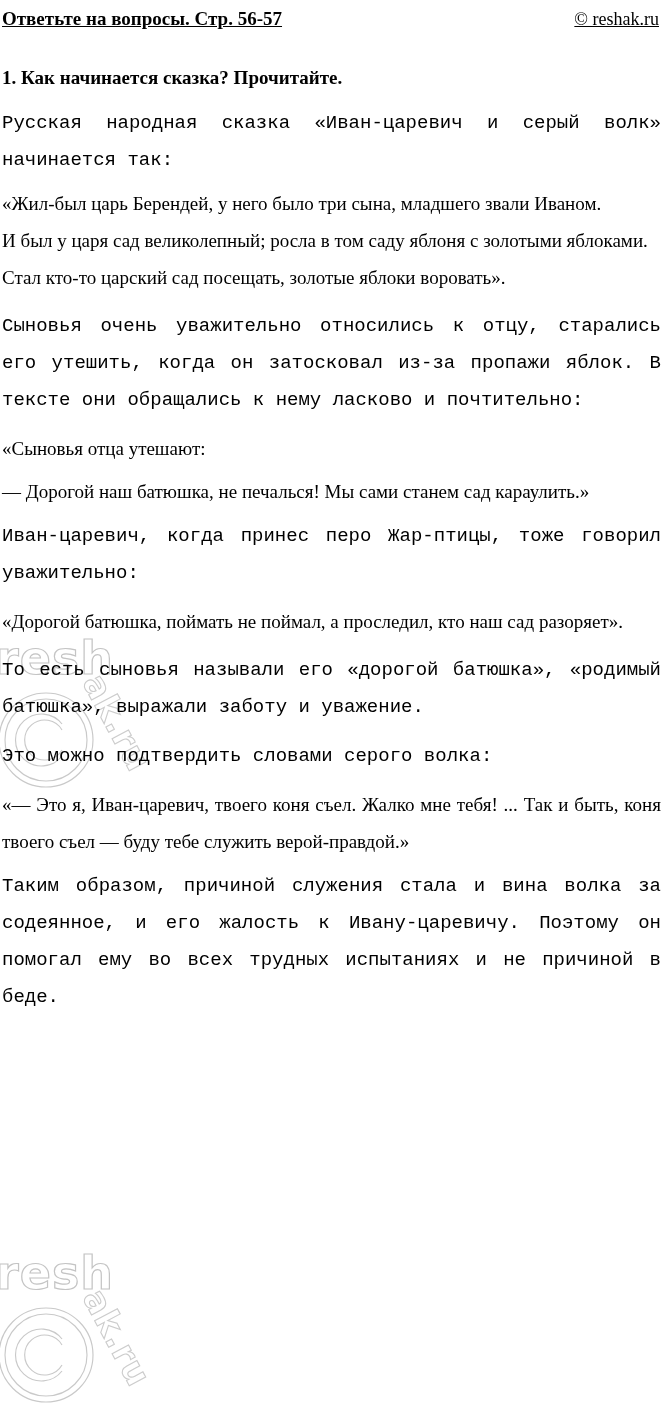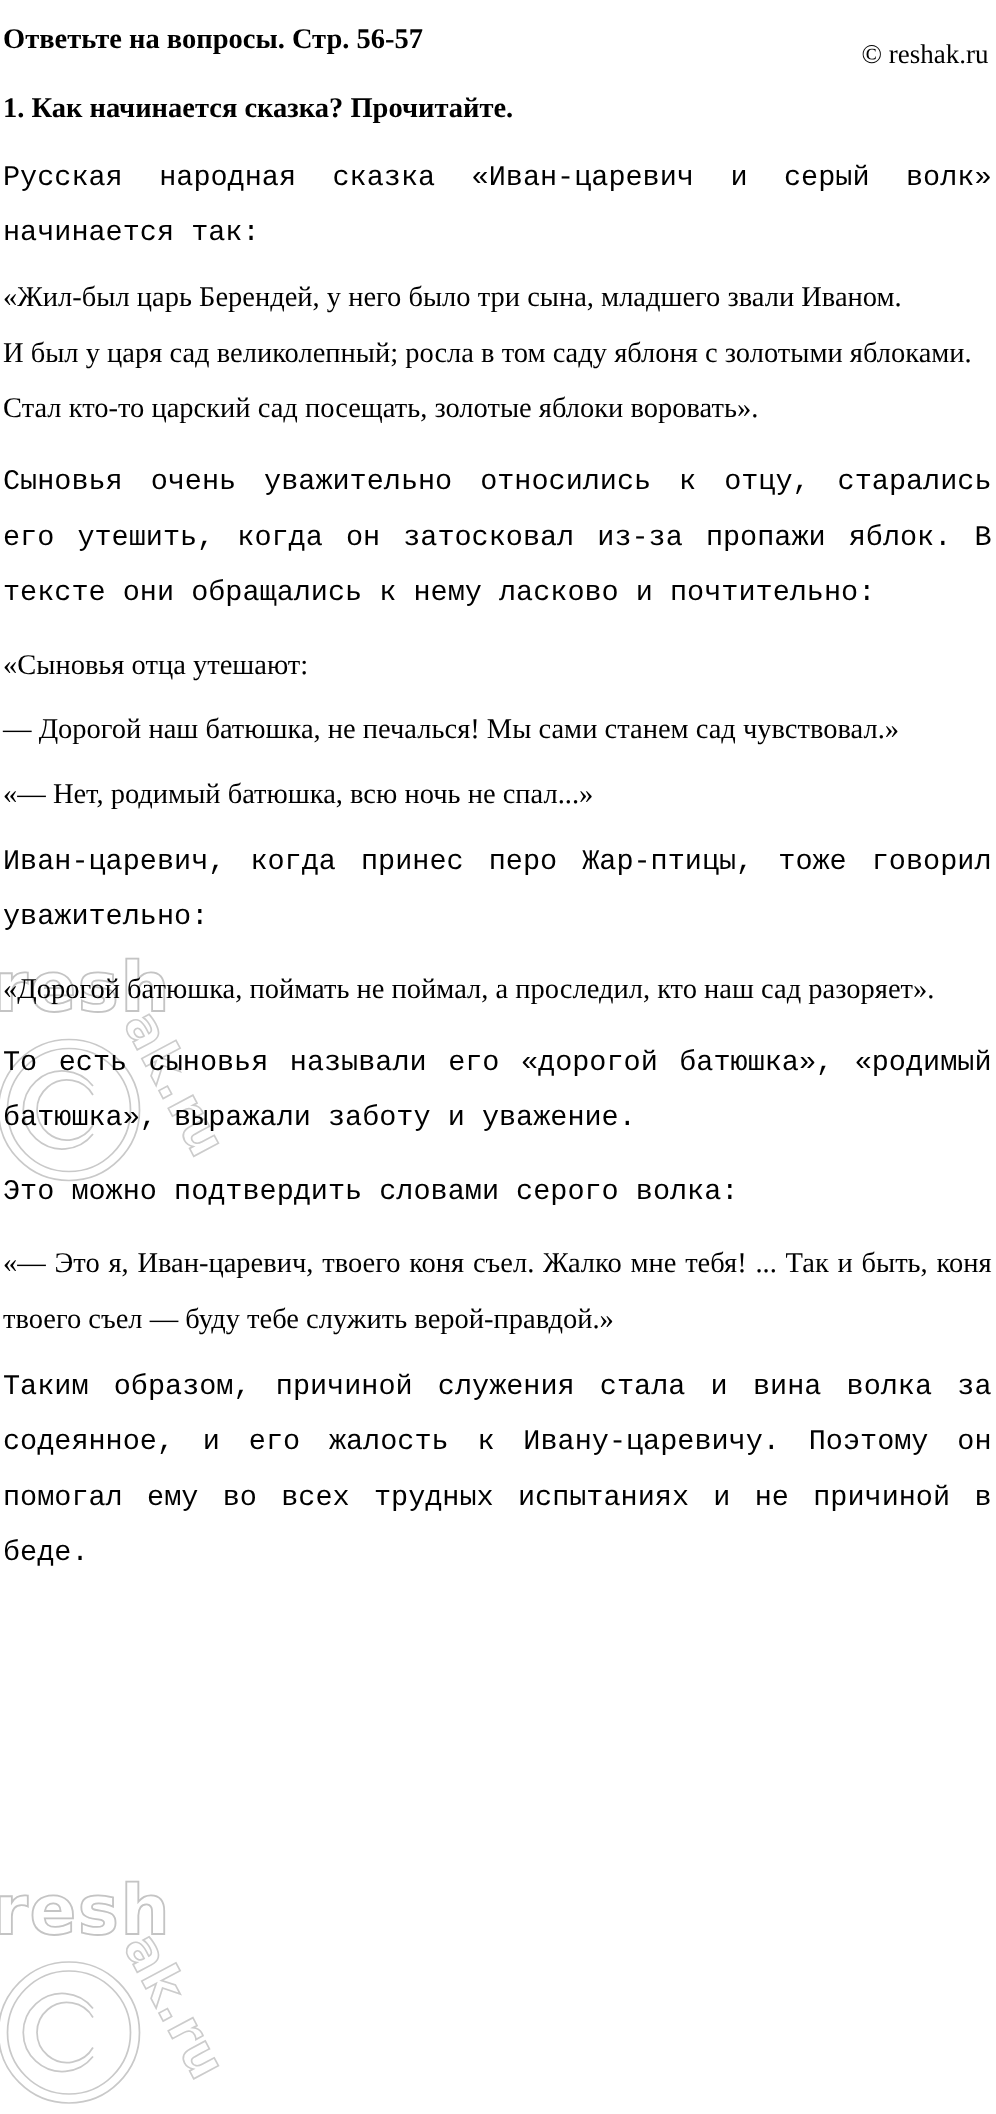--- a/index.html
+++ b/index.html
@@ -22,24 +22,25 @@
     position: relative;
     z-index: 2;
     padding: 0 3px 0 2px;
     box-sizing: border-box;
     width: 664px;
   }
 
   
   .header {
     display: flex;
-    align-items: center;
+    align-items: flex-end;
     justify-content: space-between;
     height: 26px;
-    padding-top: 14px;
+    padding-top: 4px;
+    text-decoration: underline;
   }
   .header-title {
     font-size: 19px;
     font-weight: bold;
     line-height: 22px;
     white-space: nowrap;
   }
   .header-brand {
     font-size: 18px;
     font-weight: normal;
@@ -53,21 +54,21 @@
   .q-heading {
     font-size: 19px;
     font-weight: bold;
     line-height: 31px;
     text-align: justify;
     text-align-last: left;
     margin: 0;
     padding: 0;
     hyphens: none;
   }
-  .q-heading.spaced-top-1 { margin-top: 17px; }
+  .q-heading.spaced-top-1 { margin-top: 32px; }
   .q-heading.spaced-top-2 { margin-top: 18px; }
   .q-heading.spaced-top-3 { margin-top: 20px; }
 
   
   .para {
     font-size: 19px;
     line-height: 37px;
     text-align: justify;
     text-align-last: left;
     margin: 0;
@@ -172,23 +173,22 @@
 
   <div class="quote flush">И был у царя сад великолепный; росла в том саду яблоня с золотыми яблоками.</div>
 
   <div class="quote flush">Стал кто-то царский сад посещать, золотые яблоки воровать».</div>
 
 
   <div class="para gap-md">Сыновья очень уважительно относились к отцу, старались его утешить, когда он затосковал из-за пропажи яблок. В тексте они обращались к нему ласково и почтительно:</div>
 
   <div class="quote gap-md">«Сыновья отца утешают:</div>
 
-  <div class="quote gap-sm">— Дорогой наш батюшка, не печалься! Мы сами станем сад чувствовал.»</div>
-
-  <div class="quote gap-sm">«— Нет, родимый батюшка, всю ночь не спал...»</div>
+  <div class="quote gap-sm">— Дорогой наш батюшка, не печалься! Мы сами станем сад караулить.»</div>
+
 
   <div class="para gap-sm">Иван-царевич, когда принес перо Жар-птицы, тоже говорил уважительно:</div>
 
   <div class="quote gap-md">«Дорогой батюшка, поймать не поймал, а проследил, кто наш сад разоряет».</div>
 
   <div class="para gap-md">То есть сыновья называли его «дорогой батюшка», «родимый батюшка», выражали заботу и уважение.</div>
 
 
 
   <div class="para gap-md">Это можно подтвердить словами серого волка:</div>

